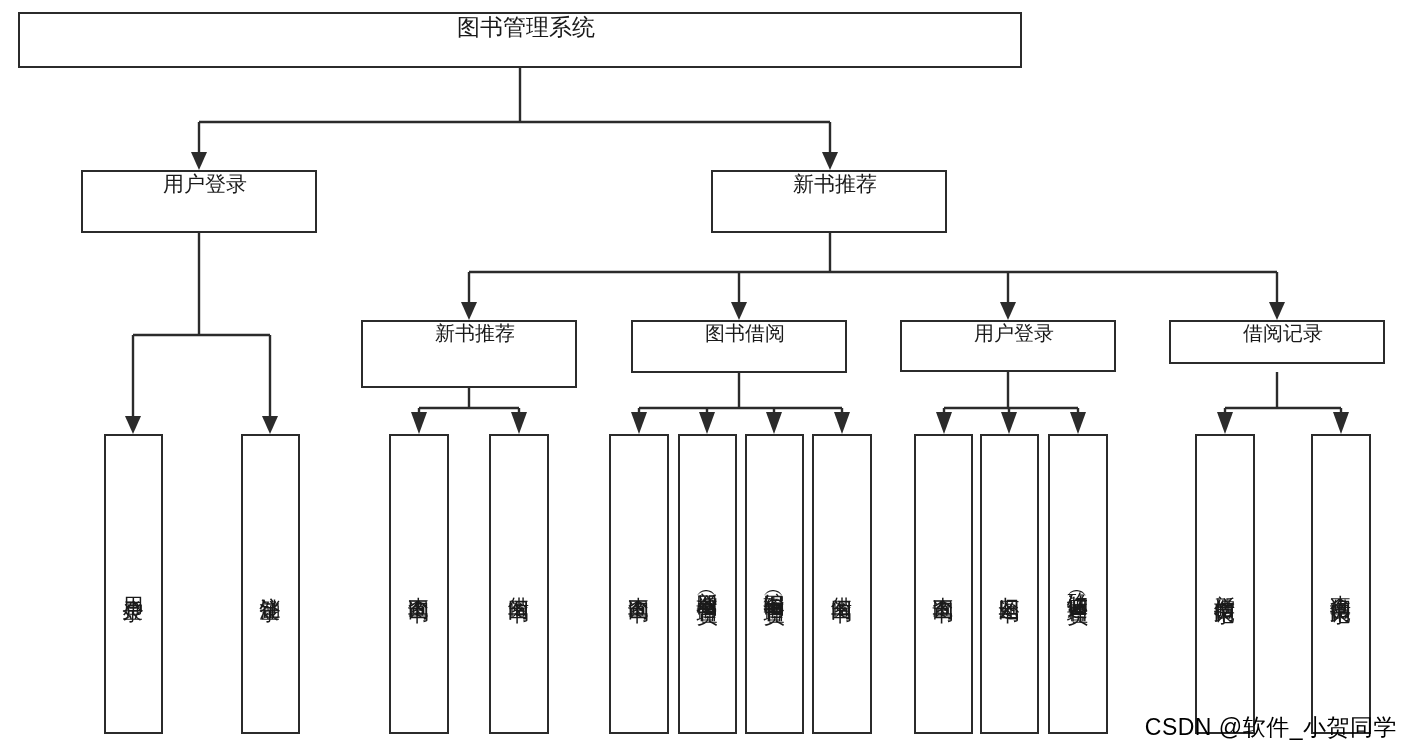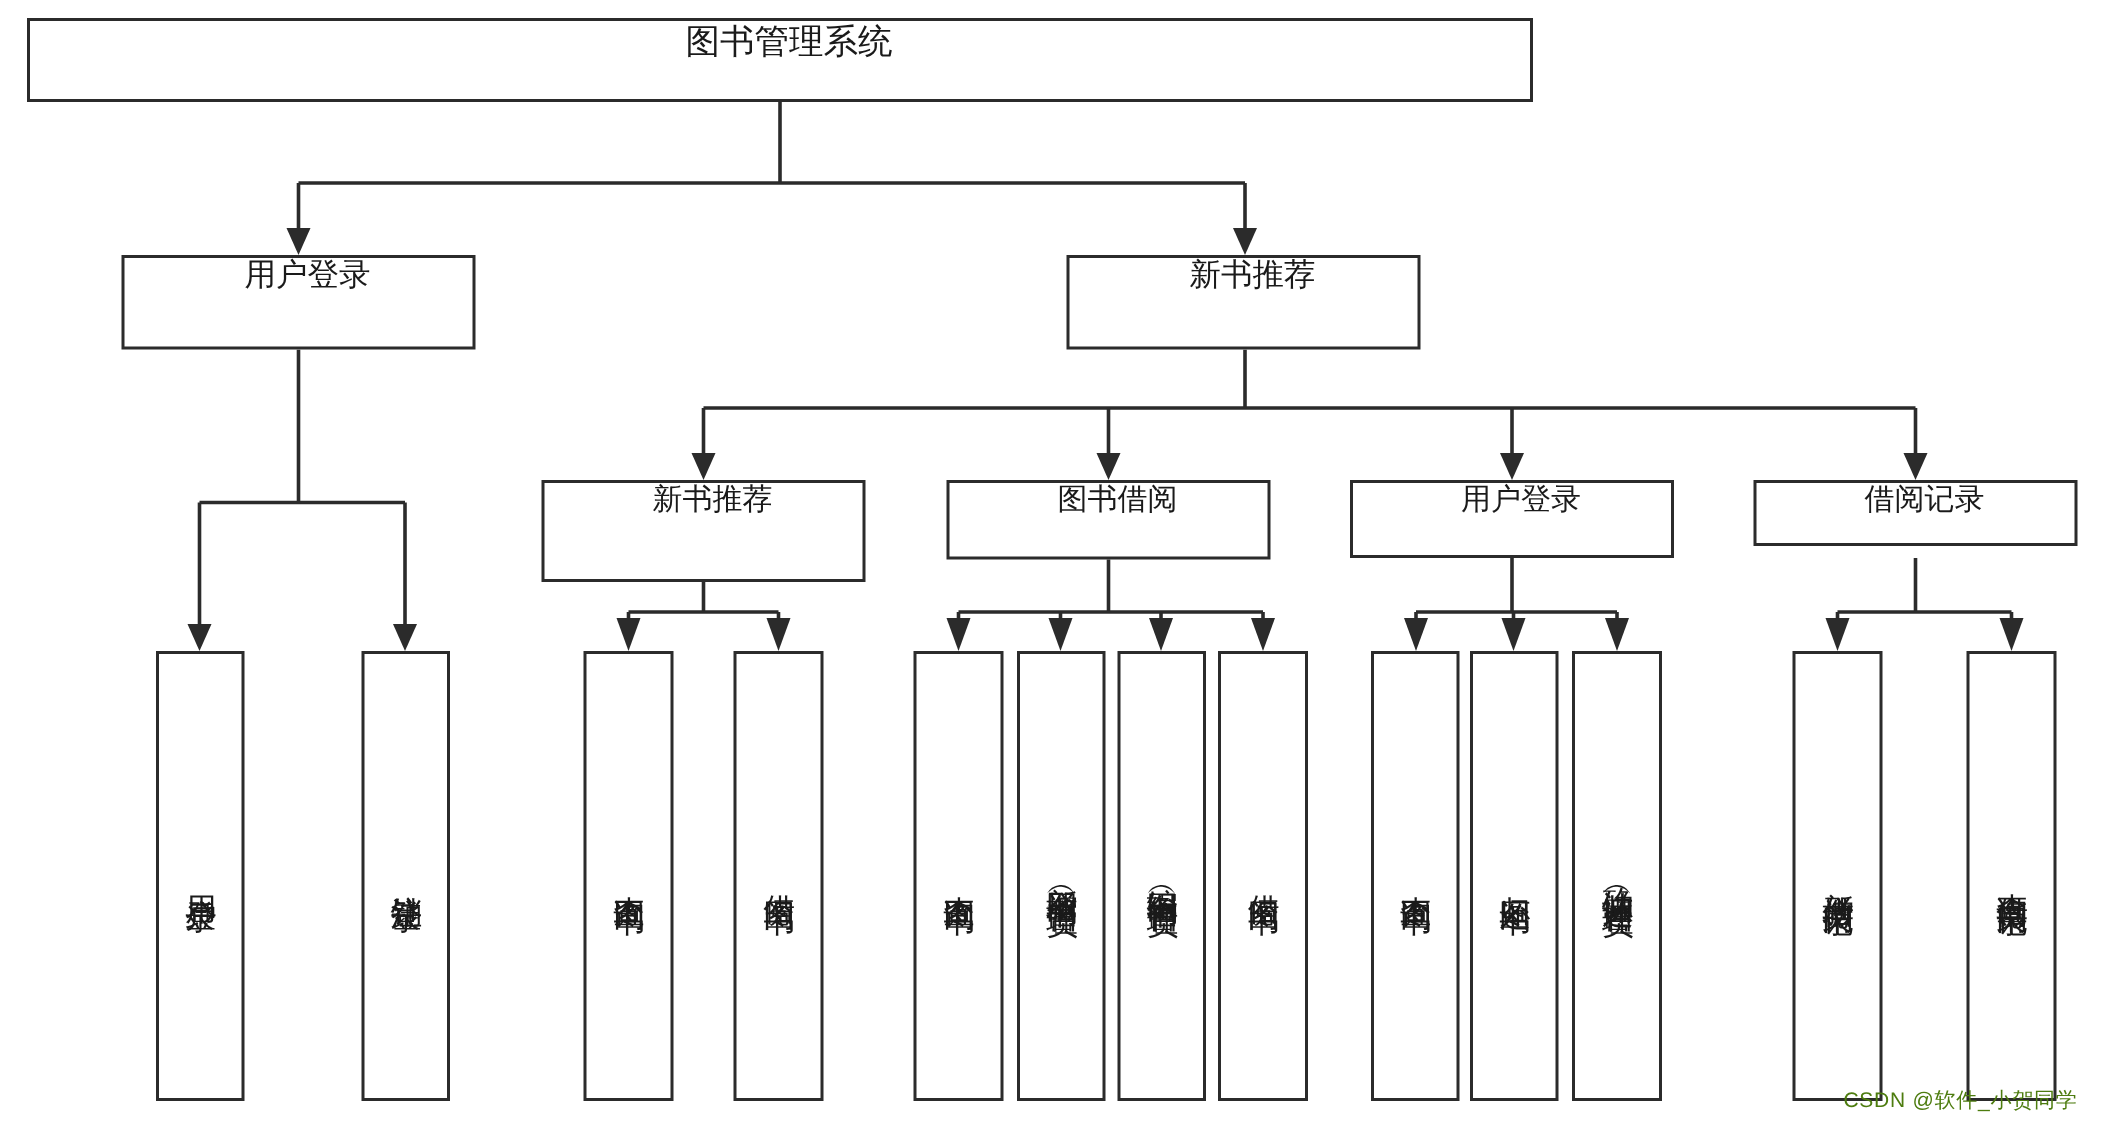--- a/index.html
+++ b/index.html
@@ -66,24 +66,24 @@
     stroke: #2b2b2b;
     stroke-width: 2.4;
     fill: none;
   }
   #wires polygon {
     fill: #2b2b2b;
   }
   
   .watermark {
     position: absolute;
-    right: 20px;
+    right: 8px;
     bottom: 4px;
-    font-size: 14px;
-    color: #4d7c0f;
+    font-size: 23px;
+    color: #000000;
     white-space: nowrap;
     letter-spacing: 0.5px;
   }
 </style>
 </head>
 <body>
 
 <div id="canvas">
 
   <svg id="wires" viewBox="0 0 1405 747" xmlns="http://www.w3.org/2000/svg">

